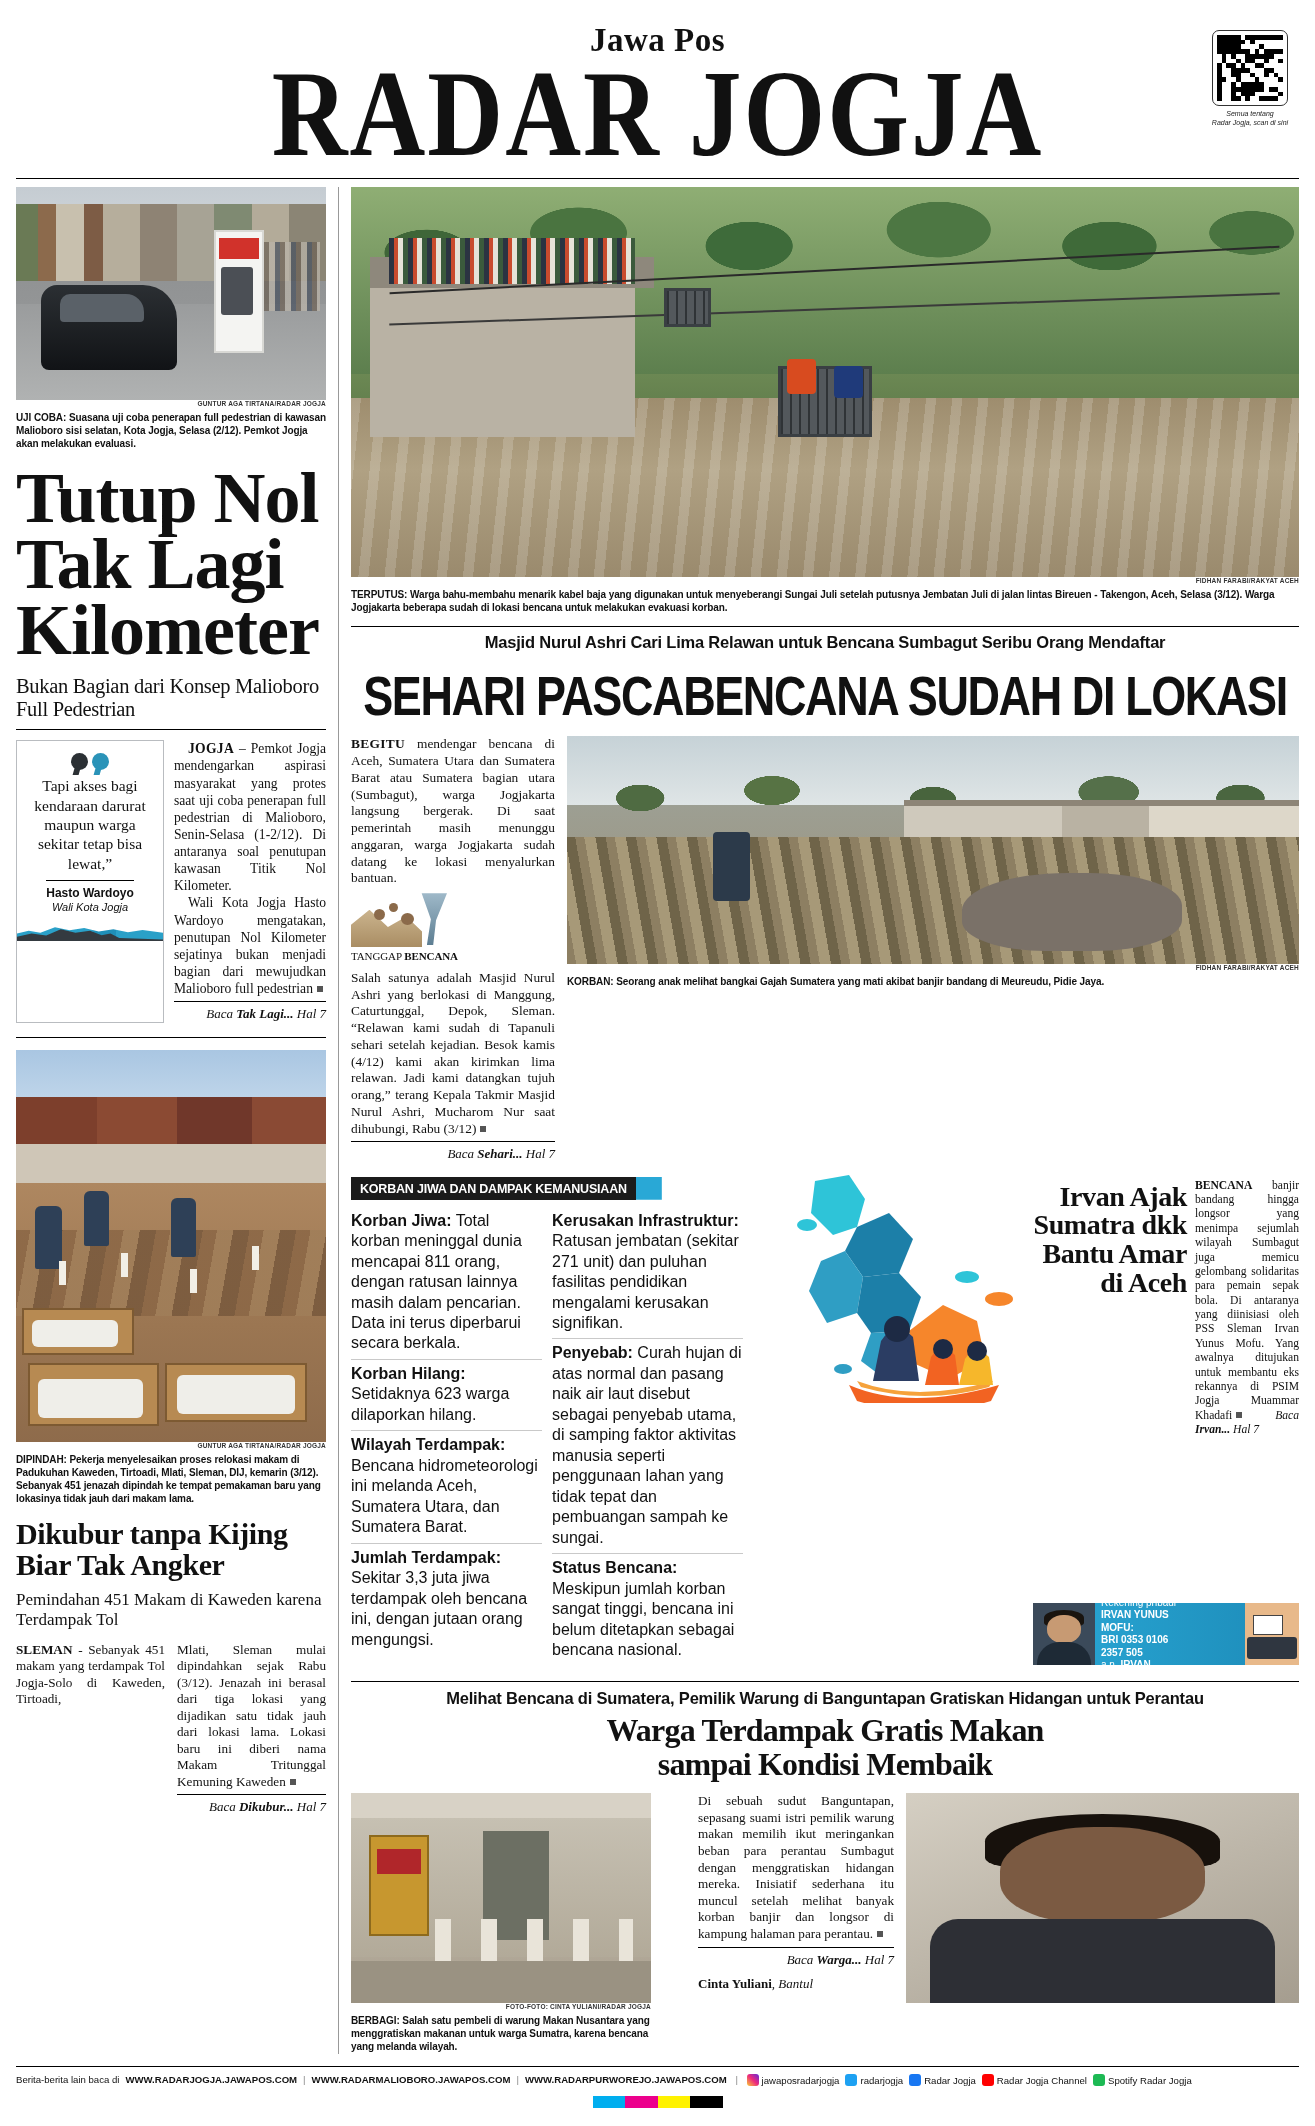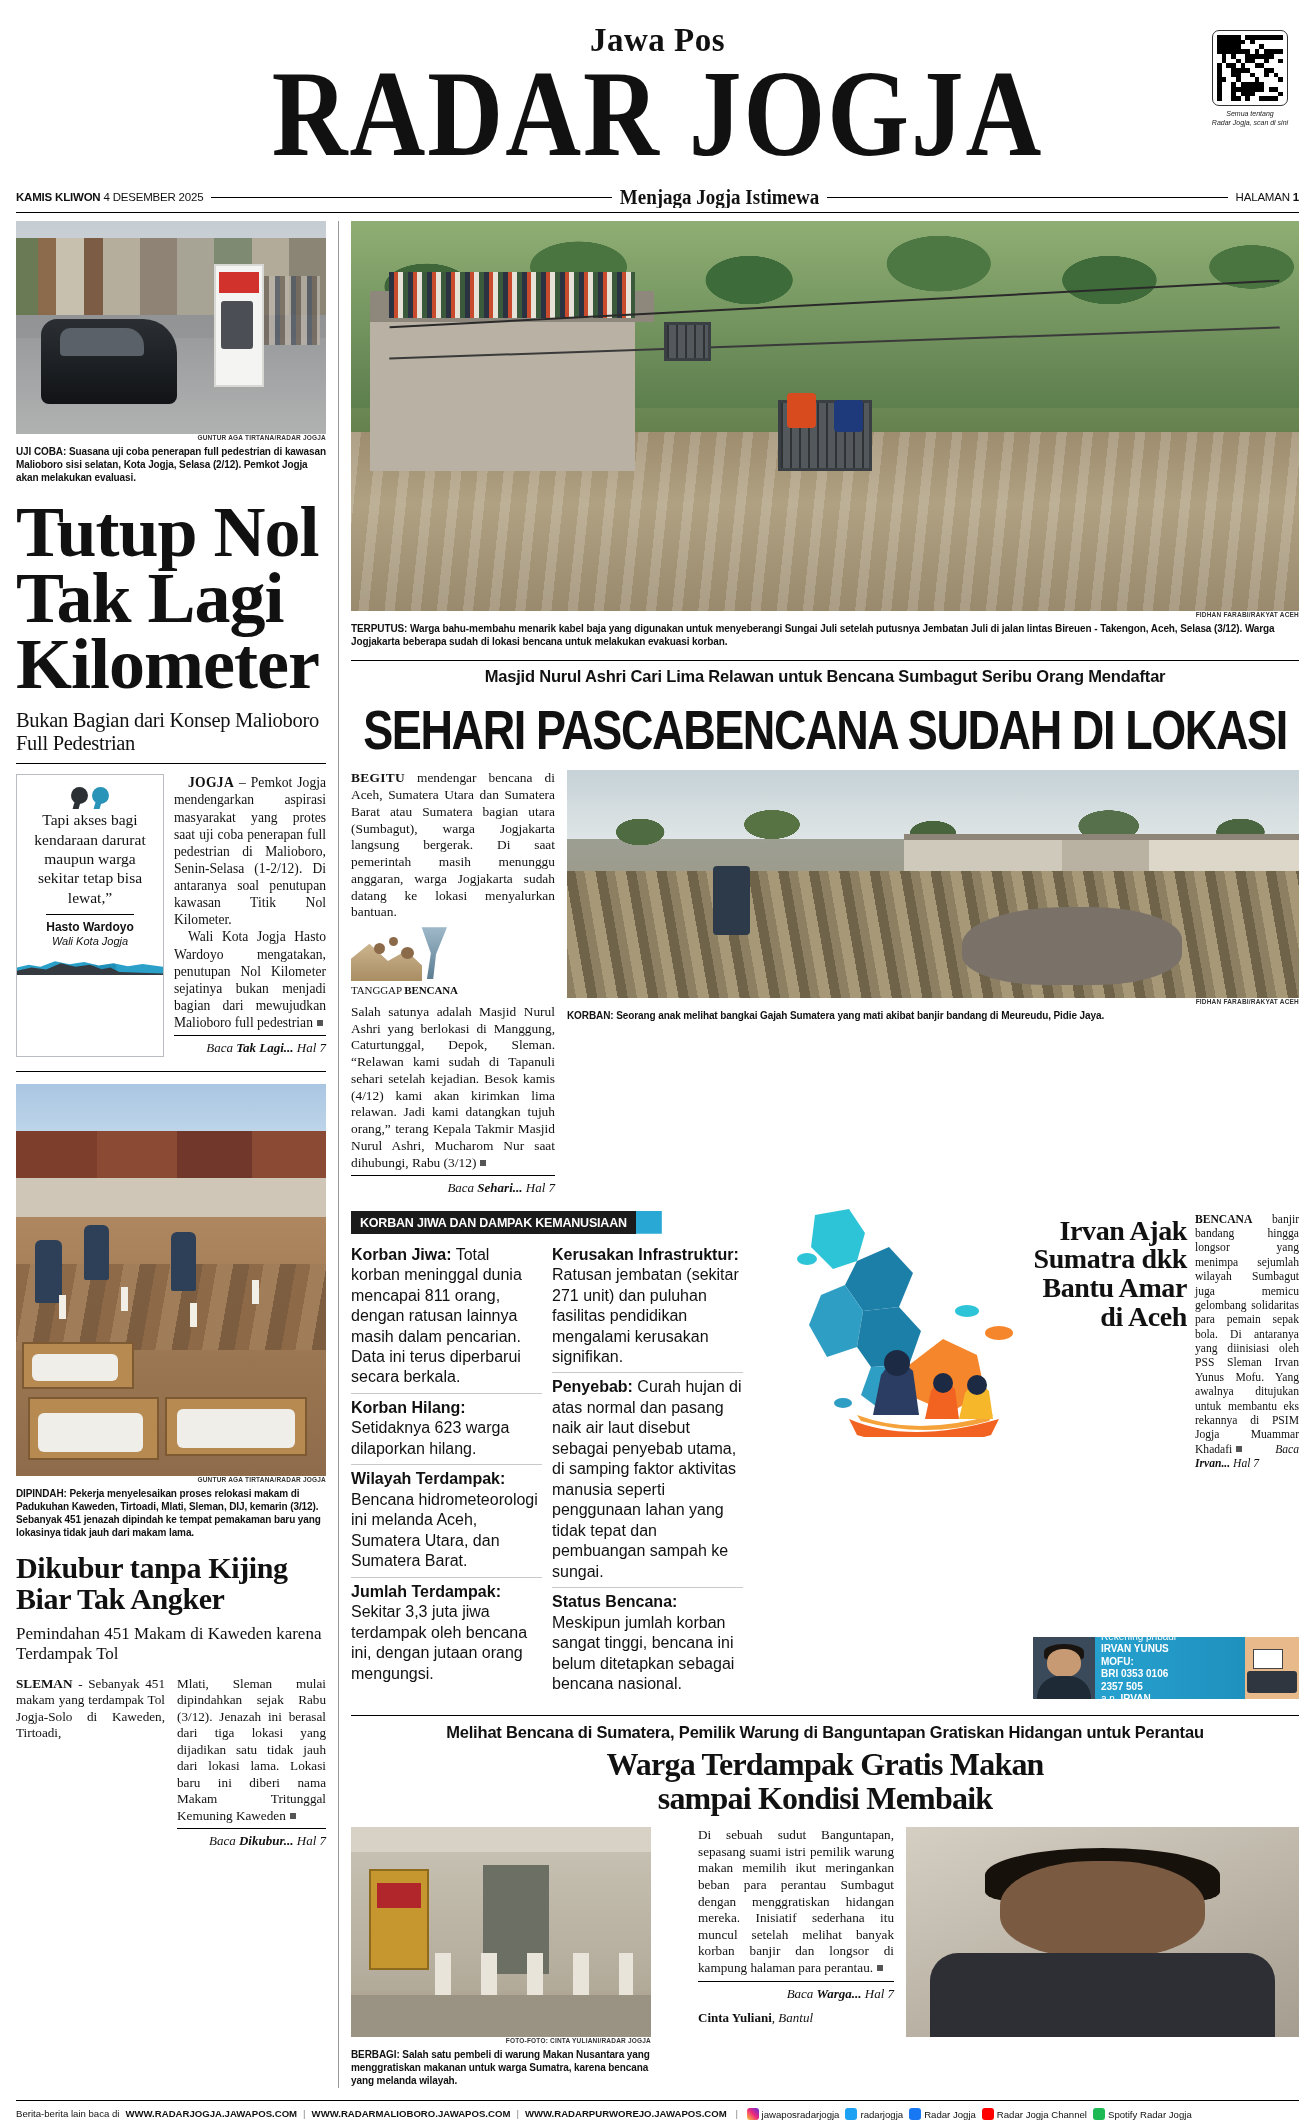--- a/index.html
+++ b/index.html
@@ -456,27 +456,20 @@
             <i style="background: transparent;"></i>
           </div>
       </div>
       <div class="qr-cap">
         <div>Semua tentang</div>
         <div>Radar Jogja, scan di sini</div>
       </div>
     </div>
   </div>
 
-  <div class="datebar">
-    <div class="db-left"><b>KAMIS KLIWON</b><span> 4 DESEMBER 2025</span></div>
-    <div class="db-rule"></div>
-    <div class="db-mid">Menjaga Jogja Istimewa</div>
-    <div class="db-rule"></div>
-    <div class="db-right"><span>HALAMAN </span><b>1</b></div>
-  </div>
   <div class="topline"></div>
 
   <div class="cols">
 
     <div class="colL">
 
       <div class="photo street">
         <div class="sky"></div>
           <div class="shops"></div>
           <div class="road"></div>

